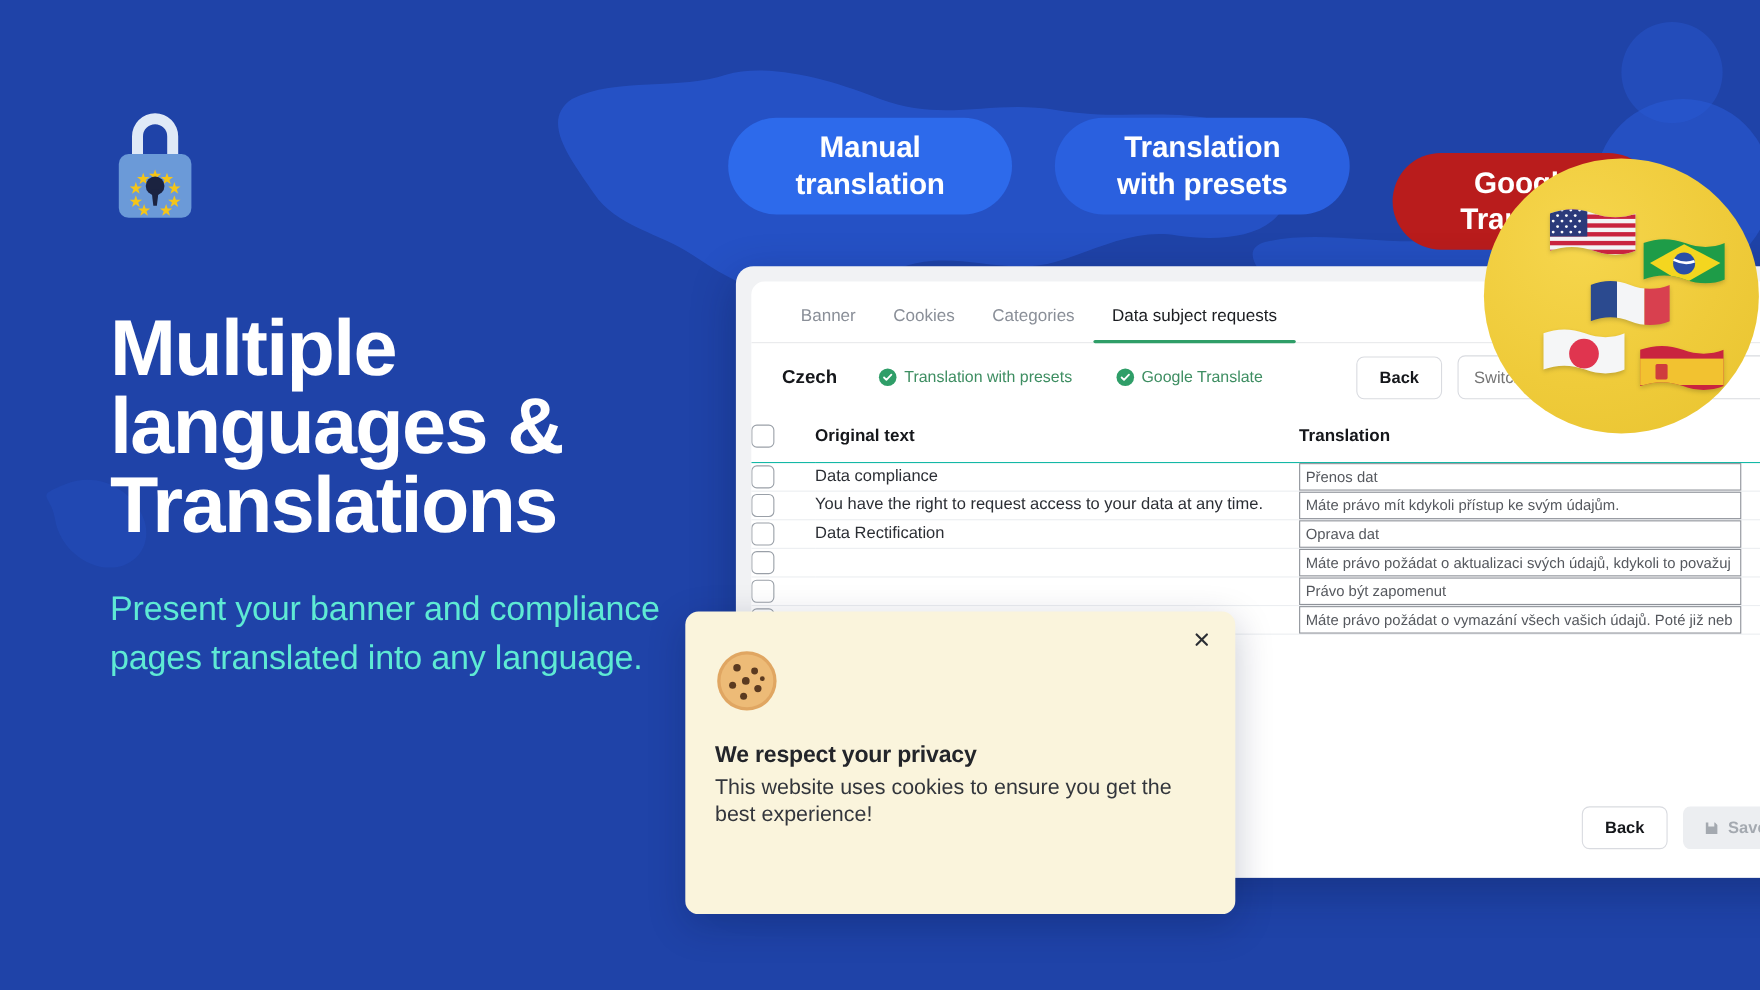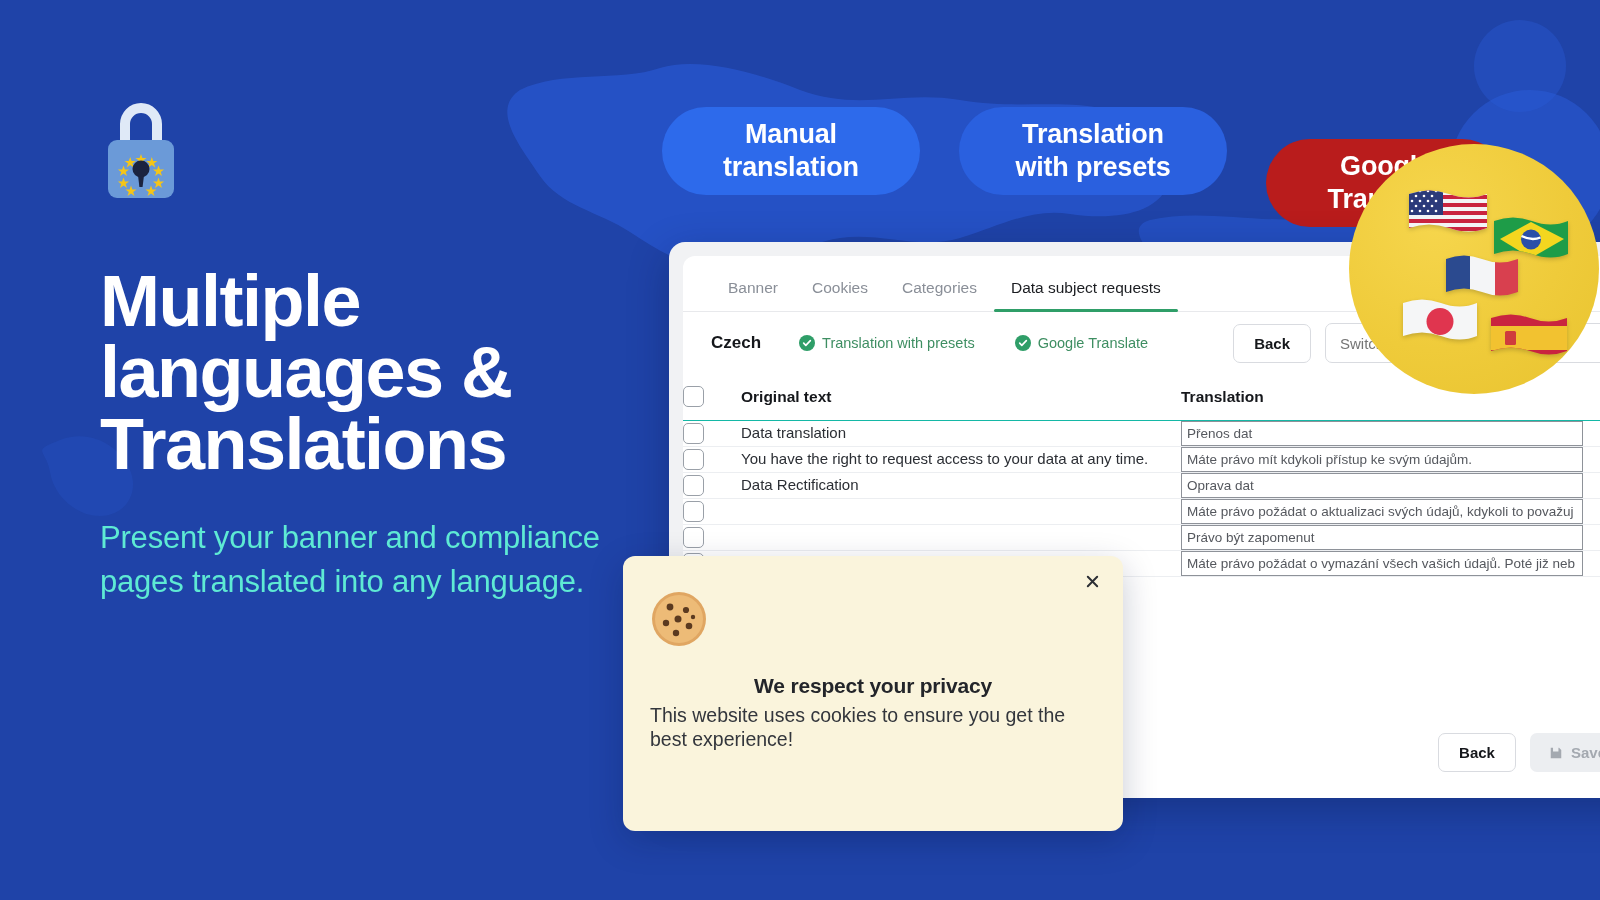--- a/index.html
+++ b/index.html
@@ -177,21 +177,21 @@
     width: 250px; height: 250px;
     border-radius: 50%;
     background: radial-gradient(circle at 35% 30%, #f6d64d 0%, #efcb3a 55%, #e8c32f 100%);
     z-index: 8;
     overflow: hidden;
   }
   .flag { position: absolute; font-size: 0; line-height: 0; filter: drop-shadow(0 2px 2px rgba(0,0,0,.18)); }
   .flag svg { display: block; }
 
   
-  #hero { position: absolute; left: 100px; top: 266px; width: 540px; z-index: 3; }
+  #hero { position: absolute; left: 100px; top: 282px; width: 540px; z-index: 3; }
   #hero h1 {
     color: #fff;
     font-size: 72px;
     line-height: 0.99;
     font-weight: bold;
     letter-spacing: -1.5px;
   }
   #hero p {
     color: #5eead4;
     font-size: 31px;
@@ -213,21 +213,21 @@
     padding: 26px 27px 0 27px;
   }
   #cookie-close {
     position: absolute; right: 18px; top: 12px;
     width: 26px; height: 26px;
     display: flex; align-items: center; justify-content: center;
     cursor: pointer;
   }
   #cookie-close svg { width: 15px; height: 15px; stroke: #2b2e34; stroke-width: 2.1; }
   #cookie-icon { width: 58px; height: 58px; margin-top: 8px; }
-  #cookie-title { font-size: 21px; font-weight: bold; color: #23252a; margin-top: 22px; letter-spacing: -0.2px; text-align: center; }
+  #cookie-title { font-size: 21px; font-weight: bold; color: #23252a; margin-top: 22px; letter-spacing: -0.2px; }
   #cookie-text { font-size: 19.5px; color: #33363c; line-height: 1.25; margin-top: 5px; }
   #cookie-actions { display: flex; gap: 19px; margin-top: 22px; }
   .cookie-btn {
     flex: 1;
     background: #fbd32f;
     border: none;
     border-radius: 6px;
     height: 50px;
     font-size: 19px;
     font-weight: bold;
@@ -347,21 +347,21 @@
           <th style="text-align:left">
             <span class="th-label">Translation</span>
           </th>
         </tr>
       </thead>
       <tbody>
         <tr>
           <td class="cell-pad-chk">
               <span class="cb"></span>
             </td>
-          <td class="orig-text">Data translation</td>
+          <td class="orig-text">Data compliance</td>
           <td class="trans-cell">
             <input class="tr-input" type="text" value="Přenos dat" style="">
           </td>
         </tr>
         <tr>
           <td class="cell-pad-chk">
               <span class="cb"></span>
             </td>
           <td class="orig-text">You have the right to request access to your data at any time.</td>
           <td class="trans-cell">

